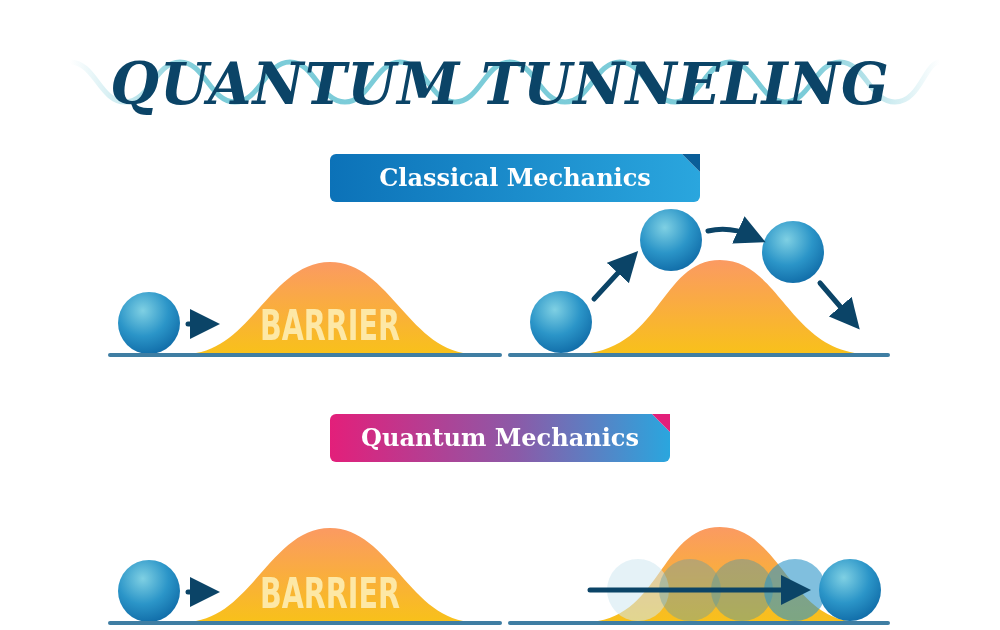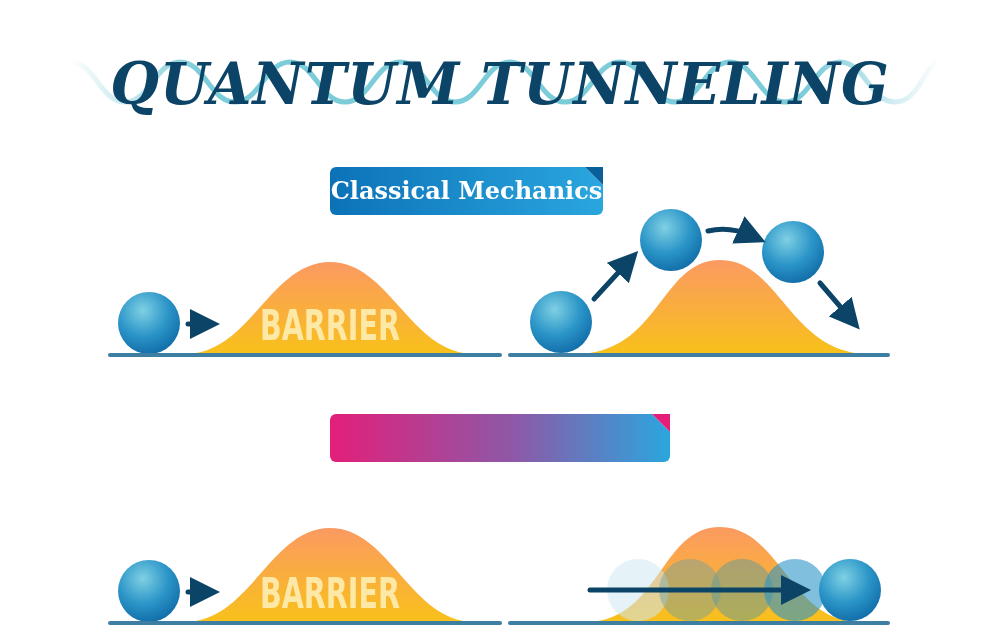--- a/index.html
+++ b/index.html
@@ -1,21 +1,21 @@
 <!DOCTYPE html>
 <html><head>
 <meta charset="utf-8">
 <style>
   html,body{margin:0;padding:0;background:#ffffff;}
   body{width:1000px;height:630px;position:relative;overflow:hidden;font-family:"DejaVu Serif",serif;}
   .abs{position:absolute;font-style:italic;}
   #title-wrap{left:0;top:40px;width:1000px;height:90px;}
   #title-text{position:absolute;left:0;top:8px;width:1000px;text-align:center;font-family:"DejaVu Serif",serif;font-weight:bold;font-size:56px;letter-spacing:1px;color:#0b4467;line-height:70px;transform:scaleY(1.05);}
   .banner{position:absolute;height:48px;border-radius:6px;color:#fff;font-family:"DejaVu Serif",serif;font-weight:bold;font-size:24px;line-height:48px;text-align:center;}
-  #banner-classical{left:330px;top:154px;width:273px;background:linear-gradient(90deg,#0c72b8,#2aa6de);margin-top:13px;}
+  #banner-classical{left:330px;top:154px;width:370px;background:linear-gradient(90deg,#0c72b8,#2aa6de);}
   #banner-quantum{left:330px;top:414px;width:340px;background:linear-gradient(90deg,#e31f7a,#8b5aa8 55%,#2aa6de);}
   .fold{position:absolute;right:0;top:0;width:0;height:0;border-style:solid;border-width:0 18px 18px 0;}
   #banner-classical .fold{border-color:transparent #ffffff transparent transparent;}
   #banner-classical .fold2{position:absolute;right:0;top:0;width:0;height:0;border-style:solid;border-width:18px 0 0 18px;border-color:#0a5e99 transparent transparent transparent;border-radius:0 0 0 3px;}
   #banner-quantum .fold{border-color:transparent #ffffff transparent transparent;}
   #banner-quantum .fold2{position:absolute;right:0;top:0;width:0;height:0;border-style:solid;border-width:18px 0 0 18px;border-color:#e31f7a transparent transparent transparent;}
   svg text{font-family:"DejaVu Sans Condensed","DejaVu Sans",sans-serif;}
 </style>
 </head>
 <body>
@@ -35,20 +35,21 @@
   <div id="title-text">QUANTUM TUNNELING</div>
 </div>
 
 <div id="banner-classical" class="banner">
   <span>Classical Mechanics</span>
   <div class="fold"></div>
   <div class="fold2"></div>
 </div>
 
 <div id="banner-quantum" class="banner">
+  <span>Quantum Mechanics</span>
   <div class="fold"></div>
   <div class="fold2"></div>
 </div>
 
 <svg width="1000" height="630" style="position:absolute;left:0;top:0;pointer-events:none">
   <defs>
     <linearGradient id="barrierGrad" x1="0" x2="0" y1="0" y2="1">
       <stop offset="0" stop-color="#fb9a62"></stop>
       <stop offset="1" stop-color="#f8c11a"></stop>
     </linearGradient>

